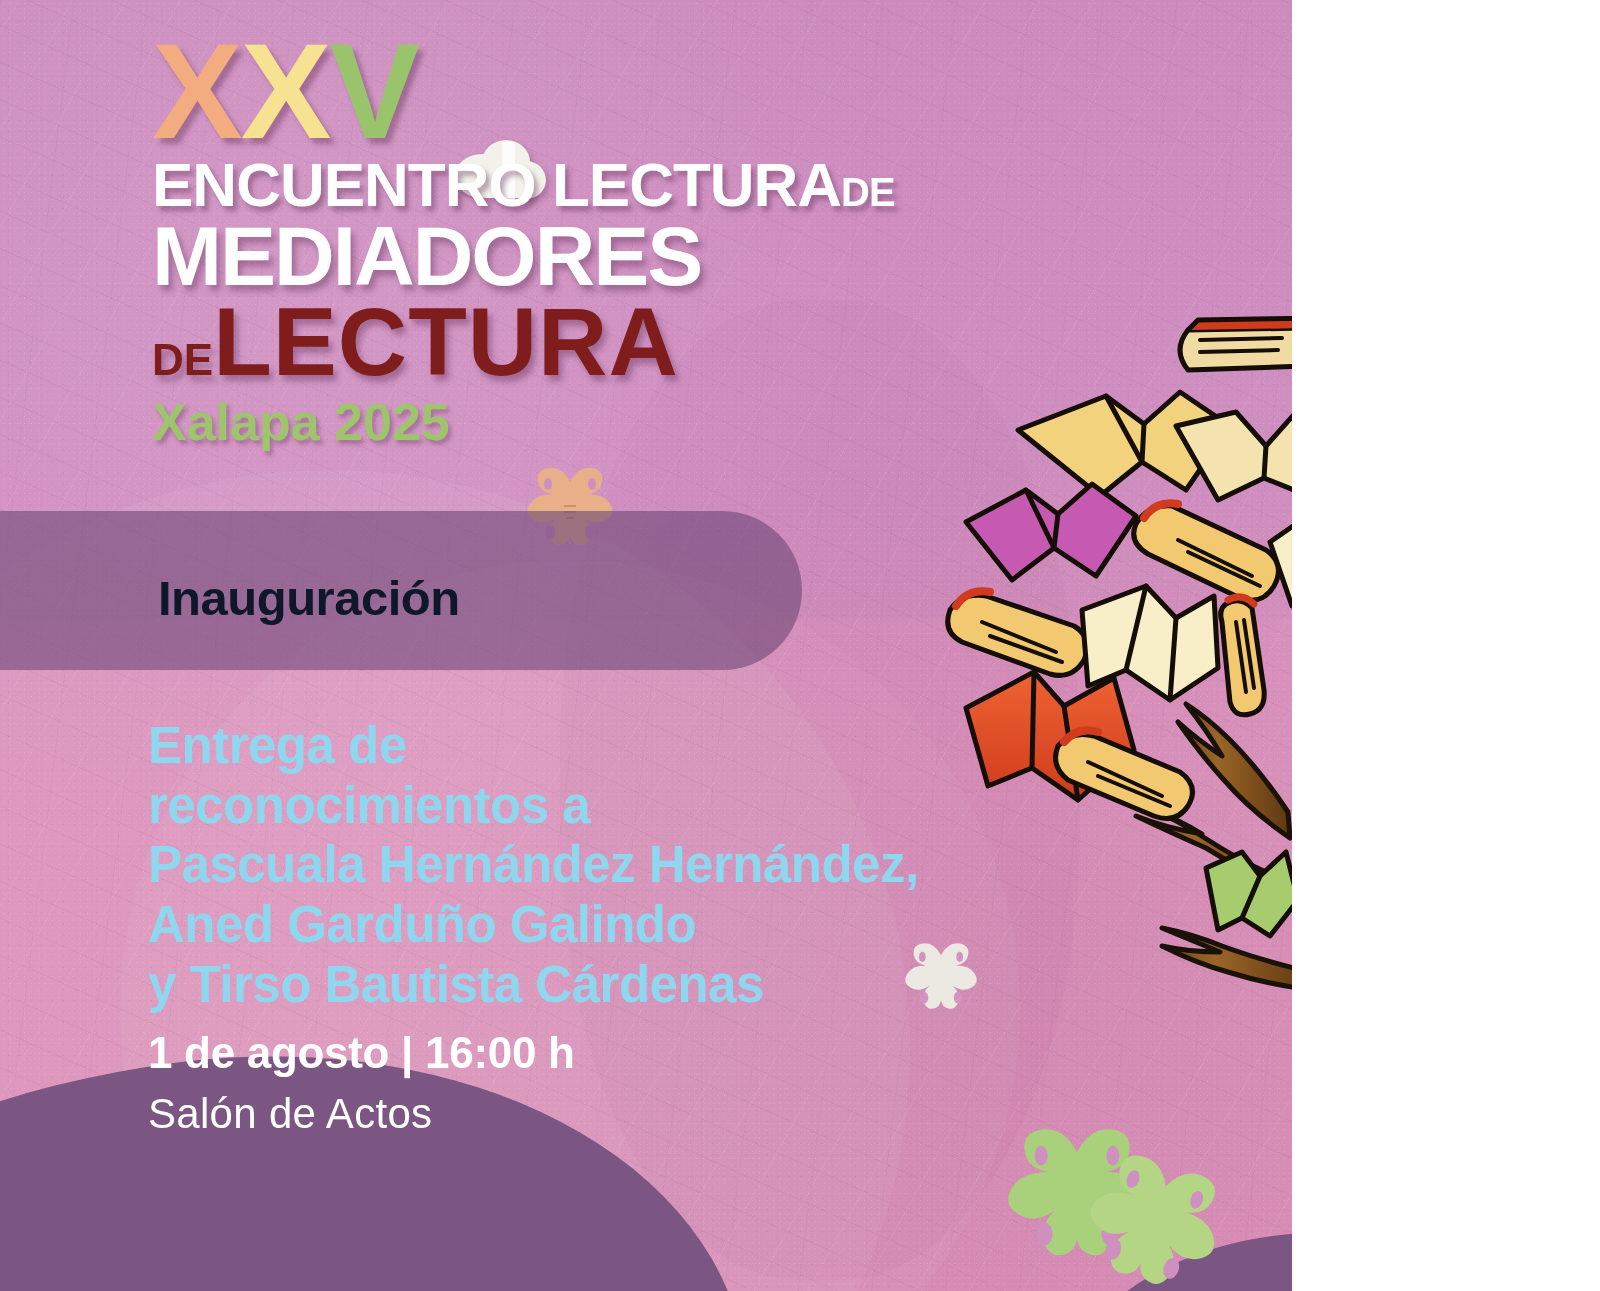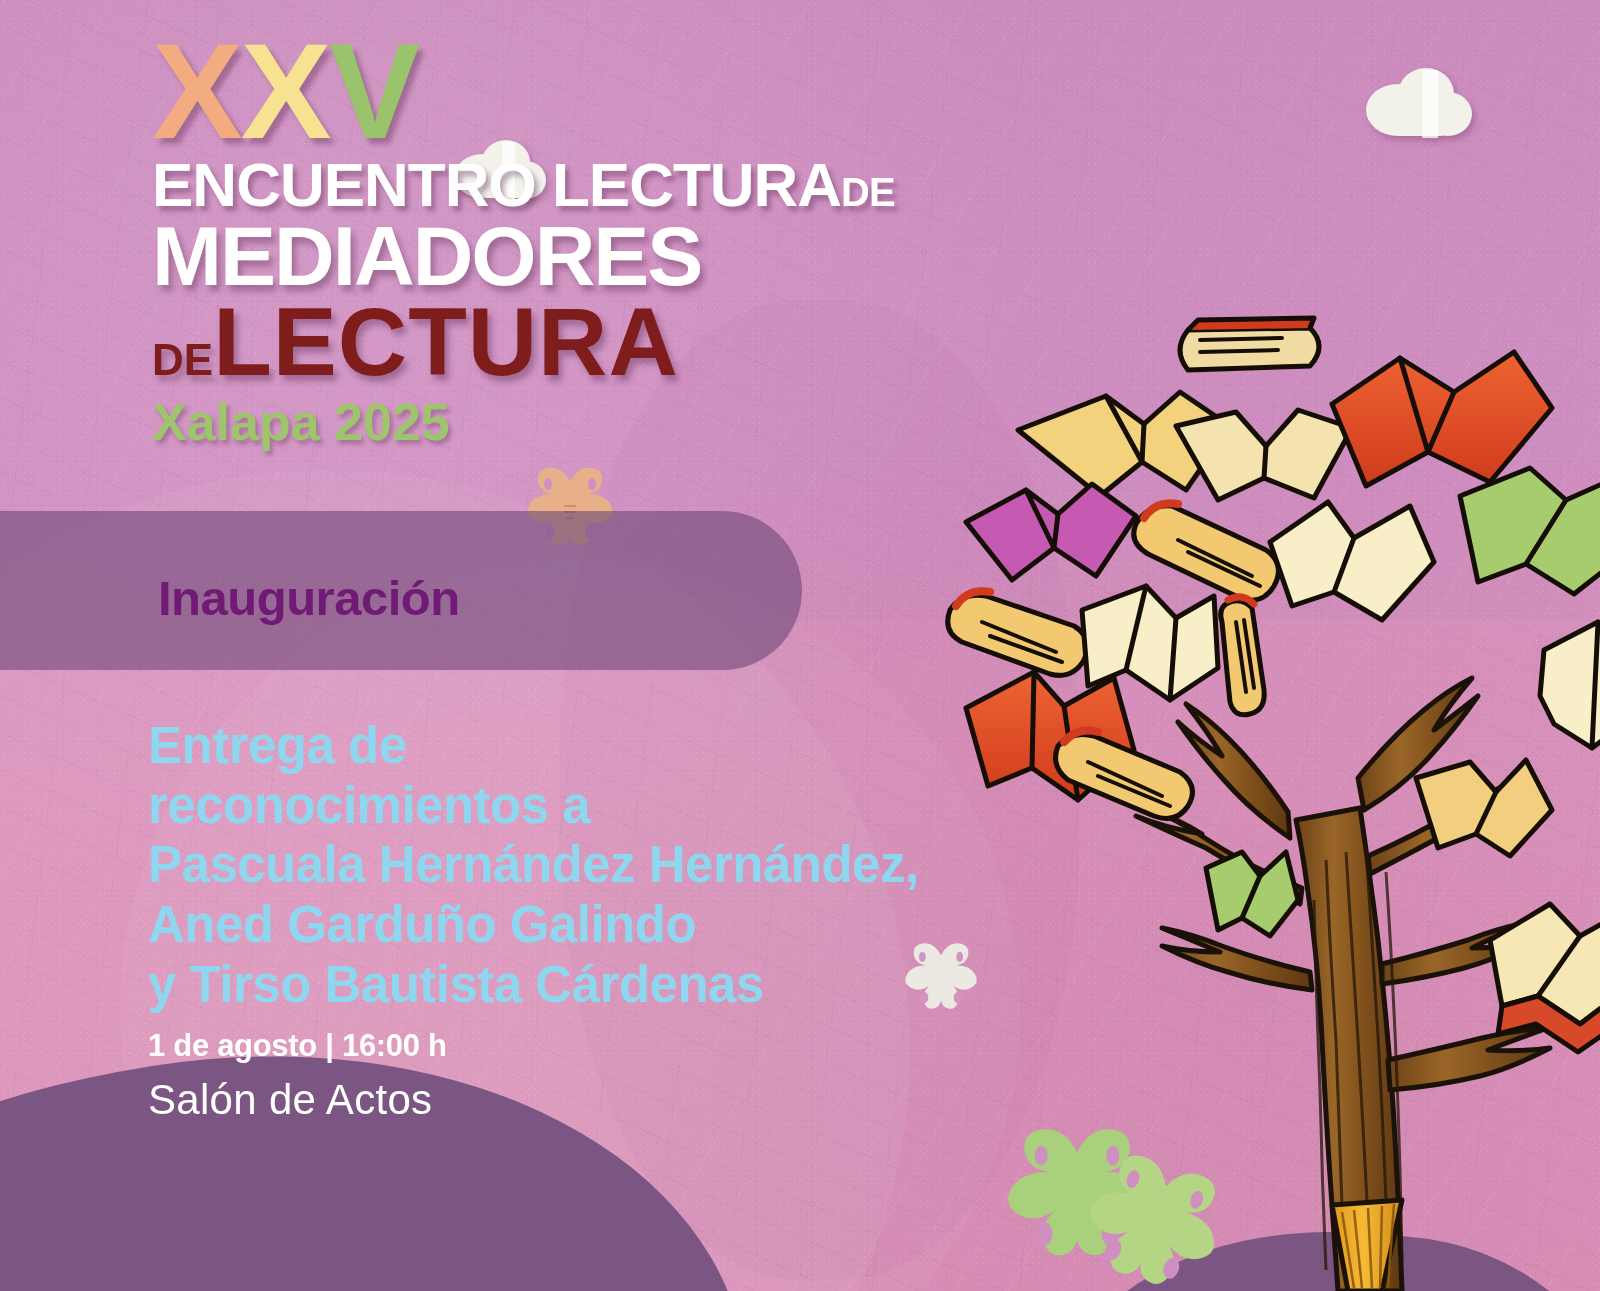--- a/index.html
+++ b/index.html
@@ -5,21 +5,21 @@
   * { margin:0; padding:0; box-sizing:border-box; }
 
   html, body {
     width:1600px; height:1291px;
     overflow:hidden;
     font-family:"Liberation Sans", sans-serif;
   }
 
   #poster {
     position:relative;
-    width:1600px; height:1291px;
+    width:1292px; height:1291px;
     background:#cf8fc0;
     overflow:hidden;
   }
 
   
   .bg-base {
     position:absolute; inset:0;
     background:
       radial-gradient(circle at 22% 18%, rgba(255,255,255,.10), rgba(255,255,255,0) 42%),
       radial-gradient(circle at 78% 76%, rgba(120,50,110,.10), rgba(120,50,110,0) 46%),
@@ -121,41 +121,41 @@
     position:absolute;
     left:-60px; top:511px;
     width:862px; height:159px;
     background:rgba(110,72,118,.60);
     border-radius:0 84px 84px 0;
     z-index:6;
   }
   .pill-label {
     position:absolute;
     left:158px; top:570px;
-    color:#701a75;
+    color:#0f172a;
     font-size:49px; font-weight:bold;
     letter-spacing:-.5px;
     z-index:7;
   }
 
   
   .body-block { position:absolute; left:148px; top:716px; z-index:7; width:1010px; }
 
   .headline {
     color:#8ed7ef;
     font-weight:bold;
     font-size:51px;
     line-height:1.17;
     letter-spacing:-.5px;
     white-space:pre-line;
   }
   .datetime {
     color:#ffffff;
     font-weight:bold;
-    font-size:31px;
+    font-size:44px;
     letter-spacing:-.3px;
     margin-top:14px;
   }
   .venue {
     color:#ffffff;
     font-weight:normal;
     font-size:42px;
     letter-spacing:.3px;
     margin-top:12px;
   }

